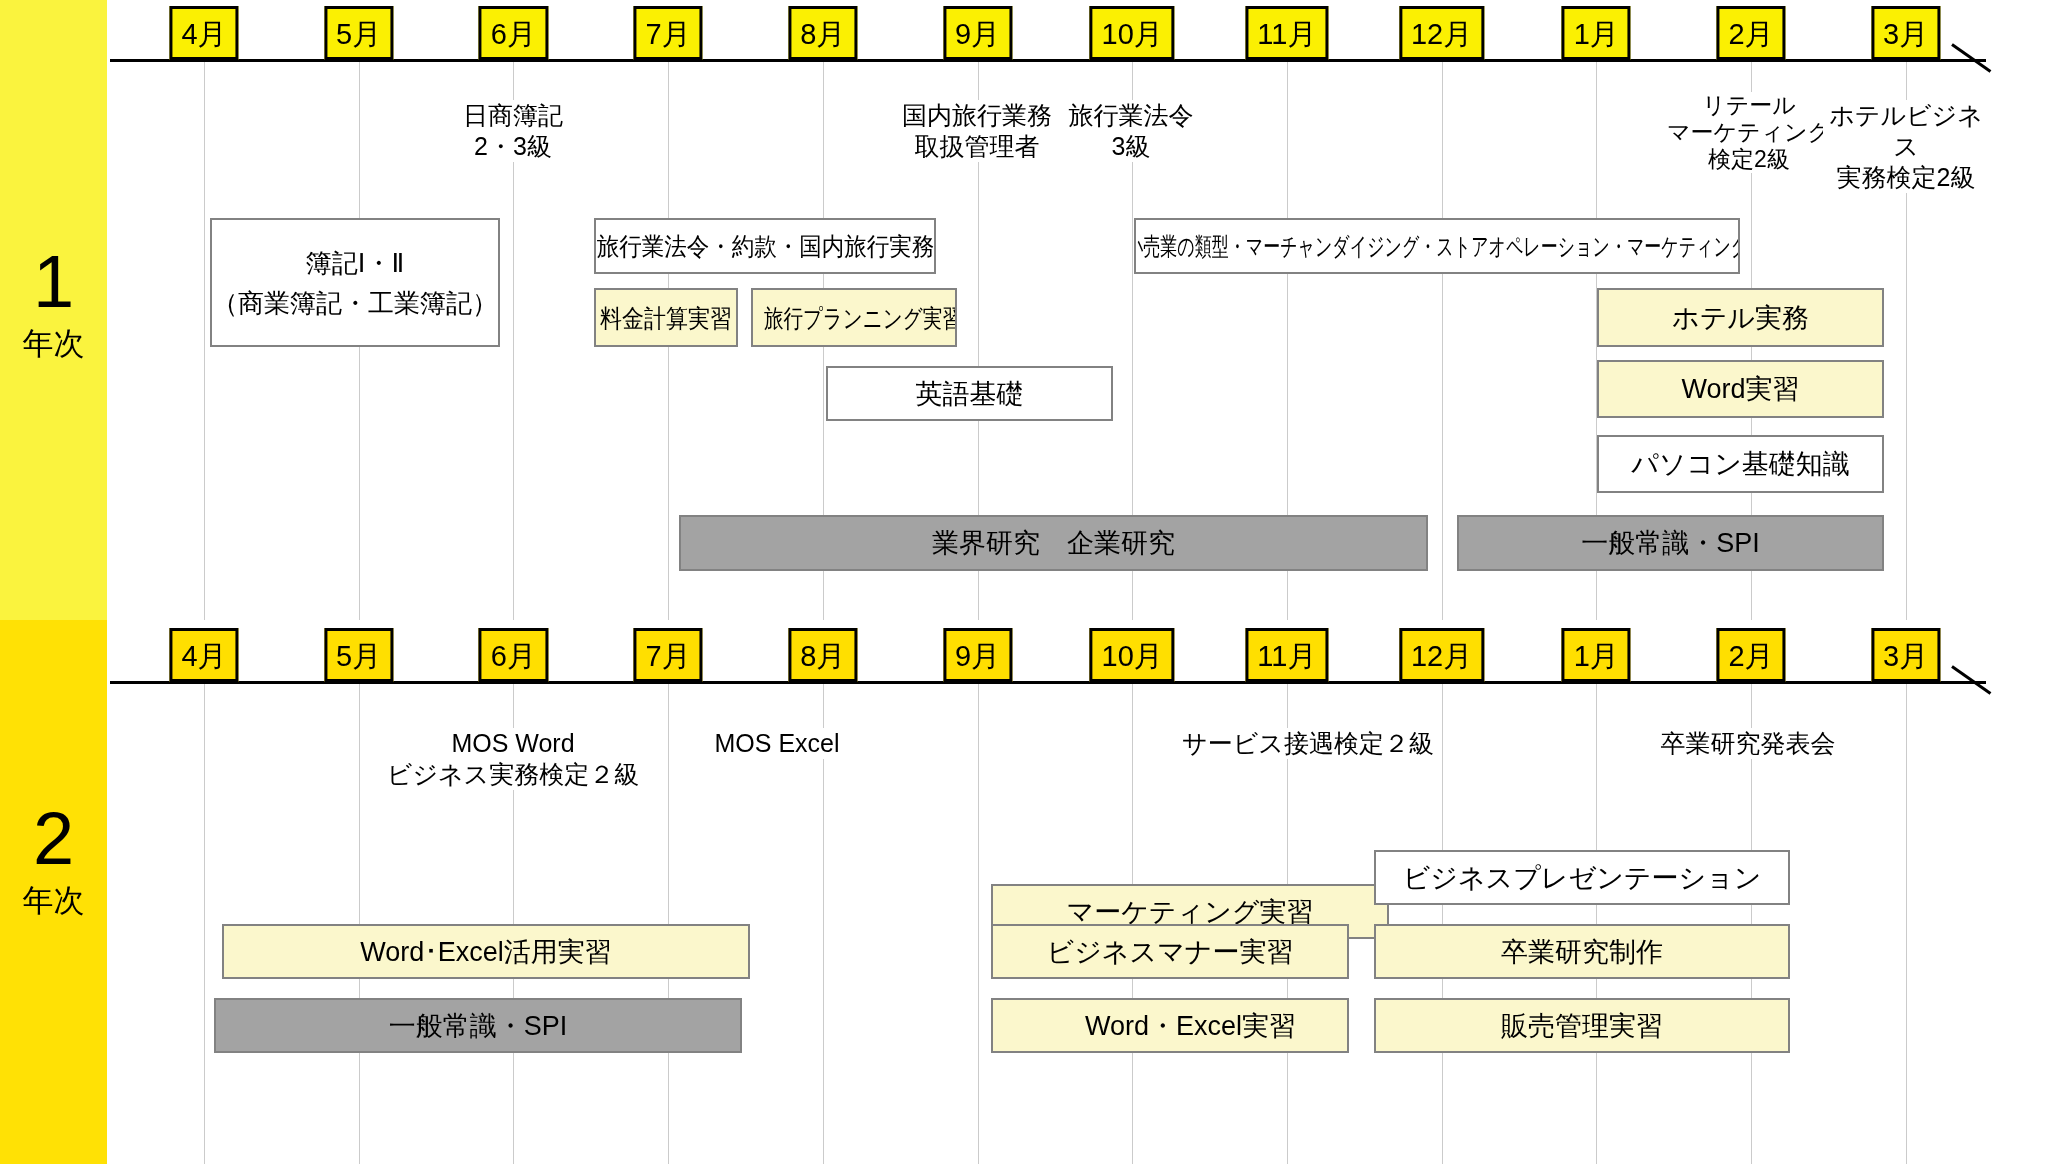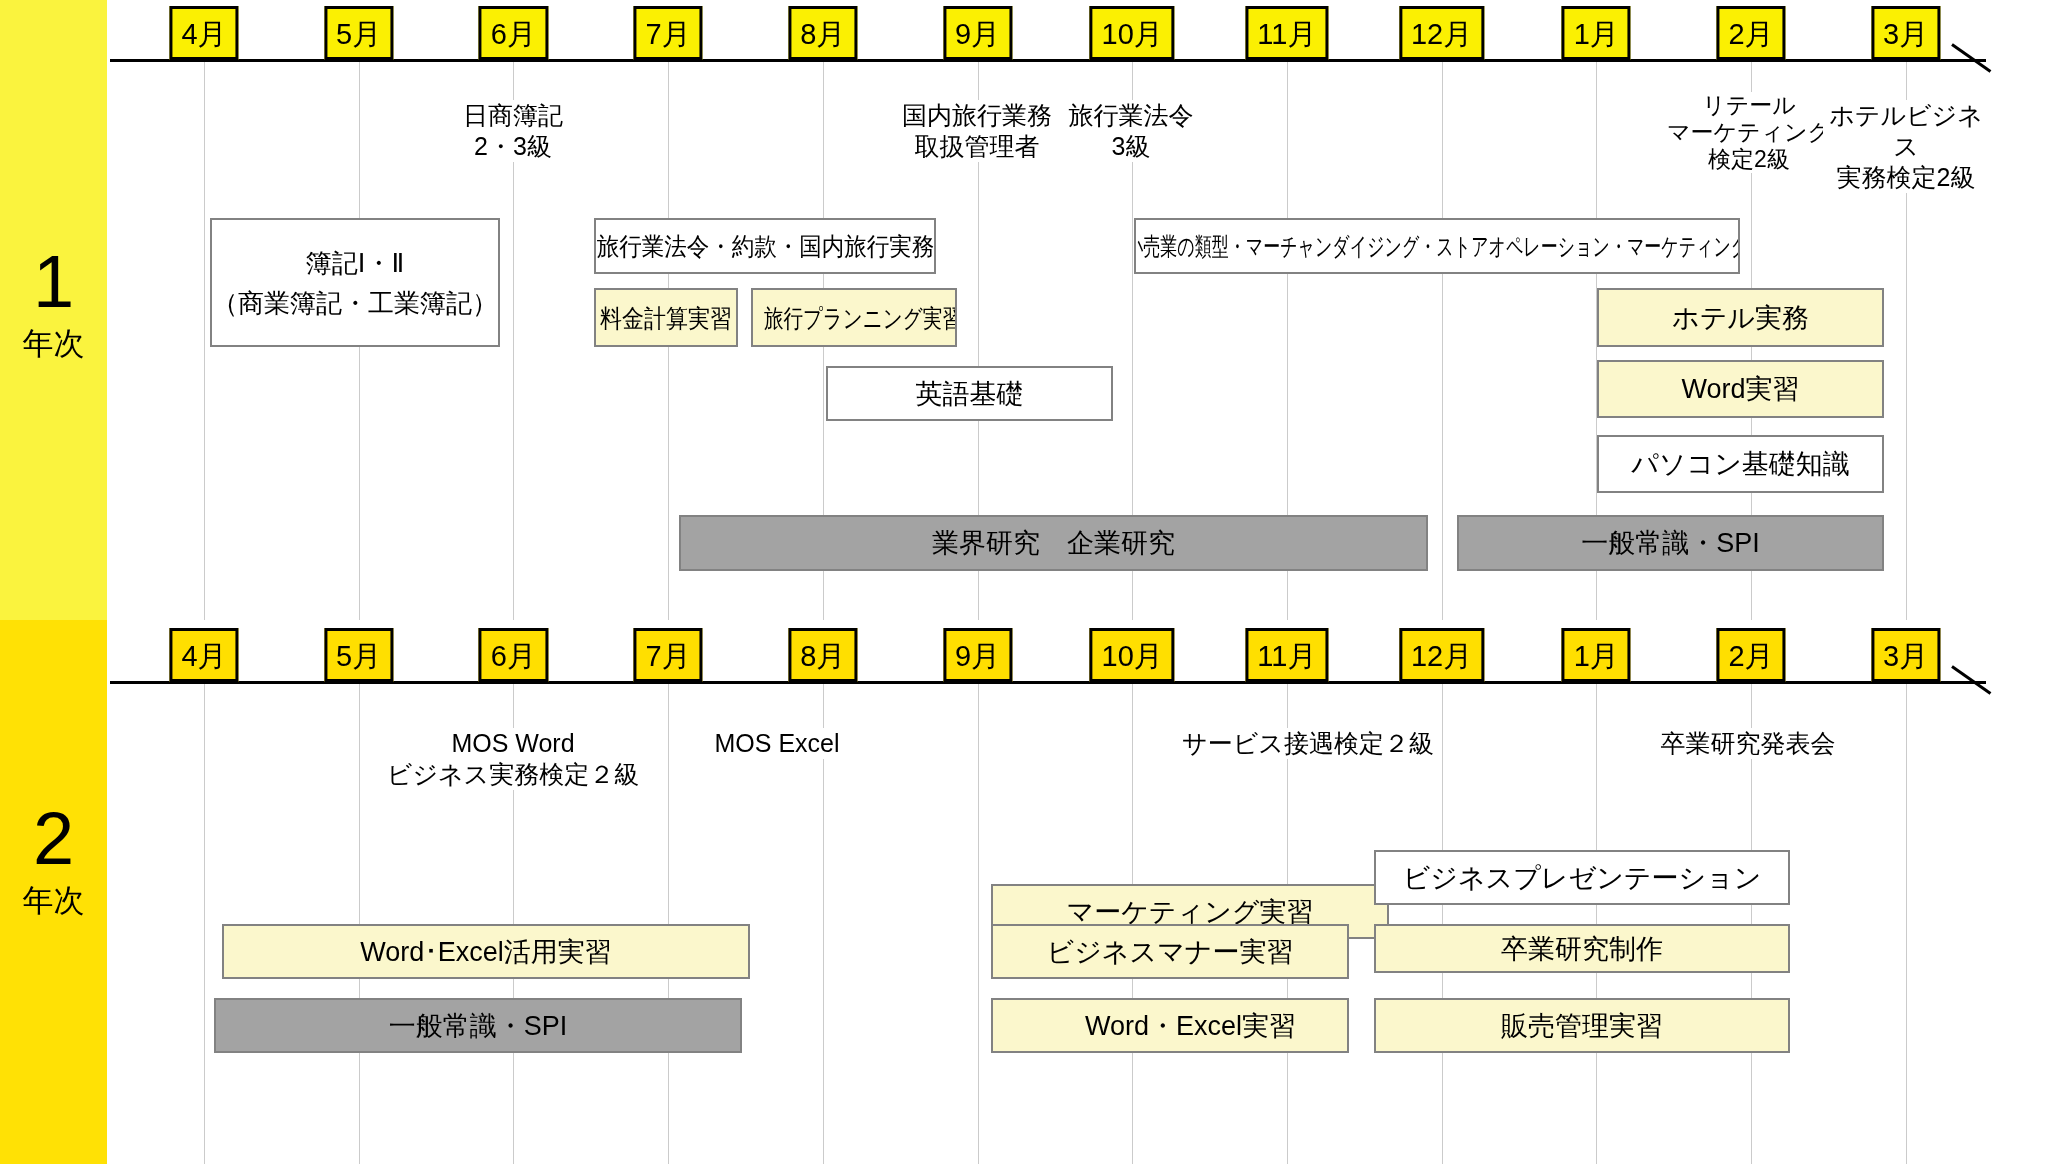--- a/index.html
+++ b/index.html
@@ -159,21 +159,21 @@
       </div>
       <div class="cbox white" style="left: 1374px; top: 850px; width: 416px; height: 55px;">
         <span>ビジネスプレゼンテーション</span>
       </div>
       <div class="cbox cream" style="left: 222px; top: 924px; width: 528px; height: 55px;">
         <span>Word･Excel活用実習</span>
       </div>
       <div class="cbox cream" style="left: 991px; top: 924px; width: 358px; height: 55px;">
         <span>ビジネスマナー実習</span>
       </div>
-      <div class="cbox cream" style="left: 1374px; top: 924px; width: 416px; height: 49px;">
+      <div class="cbox cream" style="left: 1374px; top: 924px; width: 416px; height: 55px;">
         <span>卒業研究制作</span>
       </div>
       <div class="cbox teal" style="left: 214px; top: 998px; width: 528px; height: 55px;">
         <span>一般常識・SPI</span>
       </div>
       <div class="cbox cream" style="left: 991px; top: 998px; width: 358px; height: 55px; padding-left: 41px;">
         <span>Word・Excel実習</span>
       </div>
       <div class="cbox cream" style="left: 1374px; top: 998px; width: 416px; height: 55px;">
         <span>販売管理実習</span>

